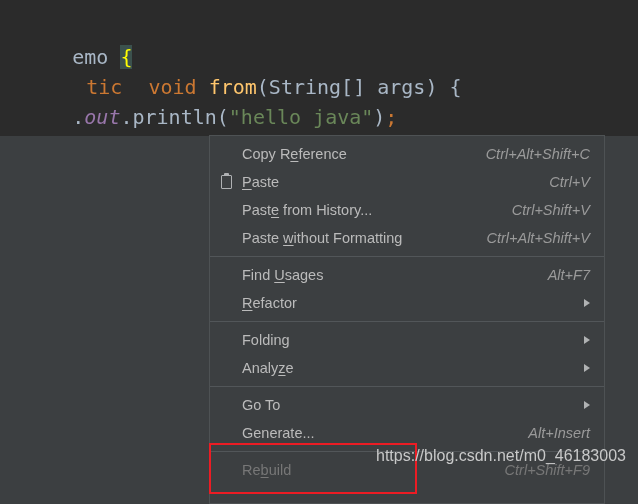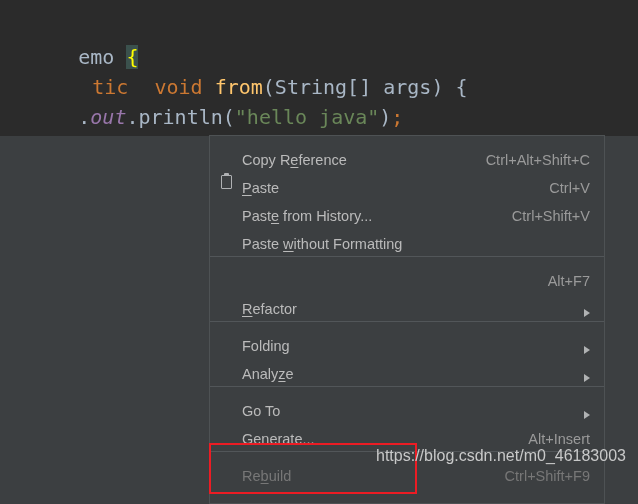--- a/index.html
+++ b/index.html
@@ -22,21 +22,21 @@
     left: 0; top: 0;
     width: 638px;
     height: 136px;
     background: #2b2b2b;
     font-family: "DejaVu Sans Mono", monospace;
     font-size: 20px;
     line-height: 30px;
     white-space: pre;
     overflow: hidden;
   }
-  .code-line { position: absolute; left: 6px; white-space: pre; }
+  .code-line { position: absolute; left: 0; white-space: pre; }
   #line1 { top: 12px; }
   #line2 { top: 42px; }
   #line3 { top: 72px; }
 
   .tok-class   { color: #a9b7c6; }
   .tok-brace-h { color: #ffff00; background: #3b514d; }
   .tok-kw      { color: #cc7832; margin-left: 14px; }
   .tok-method  { color: #ffc66d; }
   .tok-plain   { color: #a9b7c6; margin-top: 30px; }
   .tok-field   { color: #9876aa; font-style: italic; }
@@ -63,21 +63,21 @@
     box-sizing: border-box;
     padding: 4px 0 0 0;
     font-size: 14.5px;
     color: #bbbbbb;
     overflow: hidden;
     height: 369px;
   }
   .menu-item {
     position: relative;
     display: flex;
-    align-items: flex-end;
+    align-items: center;
     height: 28px;
     padding: 0 10px 0 0;
     box-sizing: border-box;
     cursor: default;
   }
   .menu-item.disabled .mi-label,
   .menu-item.disabled .mi-accel { color: #777777; }
   .mi-icon {
     width: 32px;
     flex: 0 0 32px;
@@ -90,20 +90,21 @@
     flex: 0 0 auto;
     color: #bbbbbb;
     white-space: pre;
   }
   .mi-spacer { flex: 1 1 auto; }
   .mi-accel {
     color: #9a9a9a;
     white-space: pre;
     font-size: 14.5px;
     padding-right: 4px;
+    font-style: italic;
   }
   .mi-arrow {
     width: 14px;
     flex: 0 0 14px;
     display: flex;
     align-items: center;
     justify-content: center;
   }
   .mnemonic { text-decoration: underline; text-underline-offset: 2px; }
 
@@ -200,24 +201,26 @@
       <div class="menu-item">
         <span class="mi-icon"></span>
         <span class="mi-label">Past<span class="mnemonic">e</span> from History...</span>
         <span class="mi-spacer"></span>
         <span class="mi-accel">Ctrl+Shift+V</span>
       </div>
       <div class="menu-item">
         <span class="mi-icon"></span>
         <span class="mi-label">Paste <span class="mnemonic">w</span>ithout Formatting</span>
         <span class="mi-spacer"></span>
-      </div>
-      <div class="menu-sep"></div>
-      <div class="menu-item">
-        <span class="mi-icon"></span>
+        <span class="mi-accel">Ctrl+Alt+Shift+V</span>
+      </div>
+      <div class="menu-sep"></div>
+      <div class="menu-item">
+        <span class="mi-icon"></span>
+        <span class="mi-label">Find <span class="mnemonic">U</span>sages</span>
         <span class="mi-spacer"></span>
         <span class="mi-accel">Alt+F7</span>
       </div>
       <div class="menu-item">
         <span class="mi-icon"></span>
         <span class="mi-label"><span class="mnemonic">R</span>efactor</span>
         <span class="mi-spacer"></span>
         <span class="mi-arrow">
           <span class="icon-arrow"></span>
         </span>

